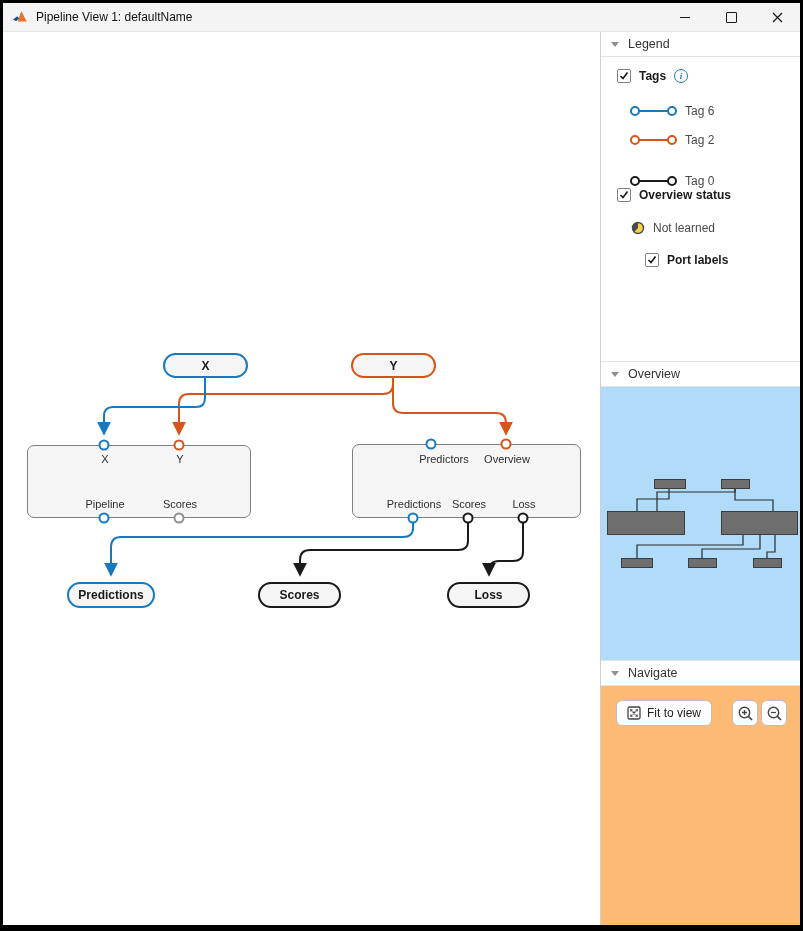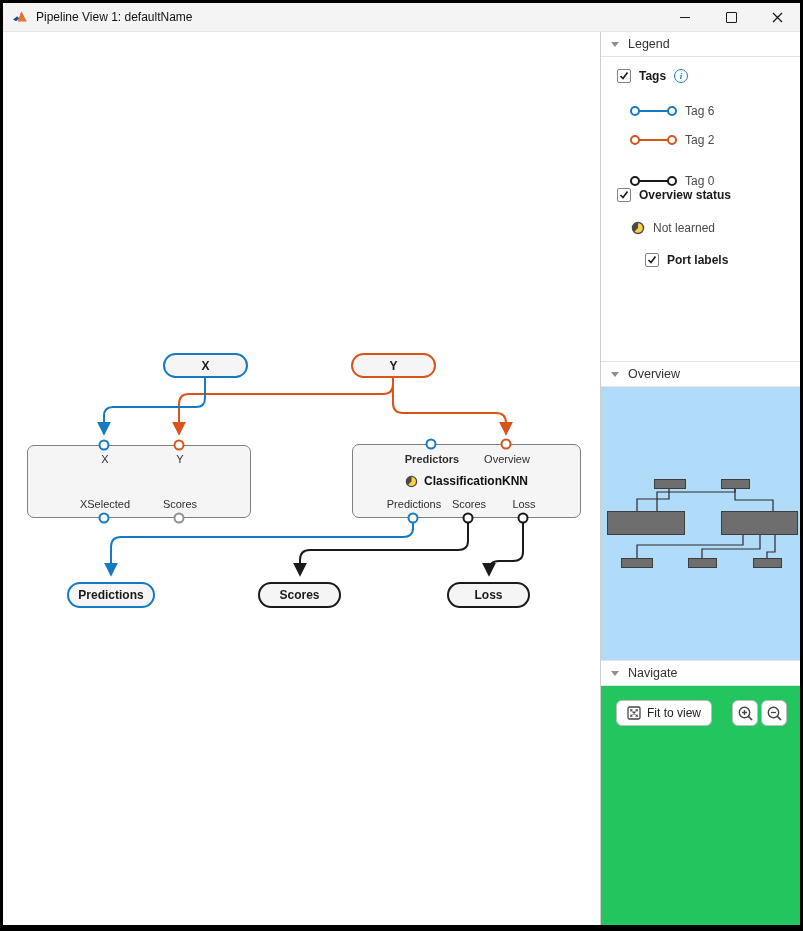--- a/index.html
+++ b/index.html
@@ -45,21 +45,21 @@
   .c-blue .dot{border-color:#1779c0;} .c-blue .ln{background:#1779c0;}
   .c-orange .dot{border-color:#d95419;} .c-orange .ln{background:#d95419;}
   .c-black .dot{border-color:#1a1a1a;} .c-black .ln{background:#1a1a1a;}
 
   
   .minimap{height:273px;flex:none;position:relative;background:#b0dcf9;overflow:hidden;}
   .mblock{position:absolute;background:#6e6e6e;border:1px solid #3d3d3d;box-sizing:border-box;}
   .msvg{position:absolute;left:0;top:0;}
 
   
-  .nav-body{flex:1;position:relative;background:#22c55e;}
+  .nav-body{flex:1;position:relative;background:#fdba74;}
   .btn{position:absolute;box-sizing:border-box;background:#fff;border:1px solid #bdbdbd;border-radius:6px;
        display:flex;align-items:center;justify-content:center;}
   .fit-btn{left:15px;top:14px;height:26px;padding:0 10px;gap:6px;font-size:12px;color:#222;}
   .zoom-btn{width:26px;height:26px;top:14px;}
   .zin{left:131px;} .zout{left:160px;}
 
   
   .pill{position:absolute;box-sizing:border-box;background:#f5f5f5;border-radius:13px;
         display:flex;align-items:center;justify-content:center;
         font-size:12px;font-weight:bold;color:#1a1a1a;z-index:1;}
@@ -107,34 +107,27 @@
       <div class="pill b" style="left:160px;top:321px;width:85px;height:25px;">
         <span>X</span>
       </div>
       <div class="pill o" style="left:348px;top:321px;width:85px;height:25px;">
         <span>Y</span>
       </div>
 
       <div class="block" style="left:24px;top:413px;width:224px;height:73px;">
         <div class="plabel" style="left:34px;top:7px;">X</div>
         <div class="plabel" style="left:109px;top:7px;">Y</div>
-        <div class="plabel" style="left:34px;top:52px;">XSelected</div>
+        <div class="plabel" style="left:34px;top:52px;">Pipeline</div>
         <div class="plabel" style="left:109px;top:52px;">Scores</div>
       </div>
 
       <div class="block" style="left:349px;top:412px;width:229px;height:74px;">
-        <div class="plabel" style="left:36px;top:8px;font-weight:bold;">Predictors</div>
+        <div class="plabel" style="left:48px;top:8px;">Predictors</div>
         <div class="plabel" style="left:111px;top:8px;">Overview</div>
-        <div class="btitle" style="top:28px;height:16px;">
-          <svg width="13" height="13" viewBox="0 0 14 14">
-            <circle cx="7" cy="7" r="5.5" fill="#f6d344" stroke="#4a4a4a" stroke-width="1.4"></circle>
-            <path d="M7,7 L7,1.5 A5.5,5.5 0 0 0 3.1,10.9 Z" fill="#4a4a4a"></path>
-          </svg>
-          <span>ClassificationKNN</span>
-        </div>
         <div class="plabel" style="left:18px;top:53px;">Predictions</div>
         <div class="plabel" style="left:73px;top:53px;">Scores</div>
         <div class="plabel" style="left:128px;top:53px;">Loss</div>
       </div>
 
       <div class="pill b" style="left:64px;top:550px;width:88px;height:26px;">
         <span>Predictions</span>
       </div>
       <div class="pill k" style="left:255px;top:550px;width:83px;height:26px;">
         <span>Scores</span>

